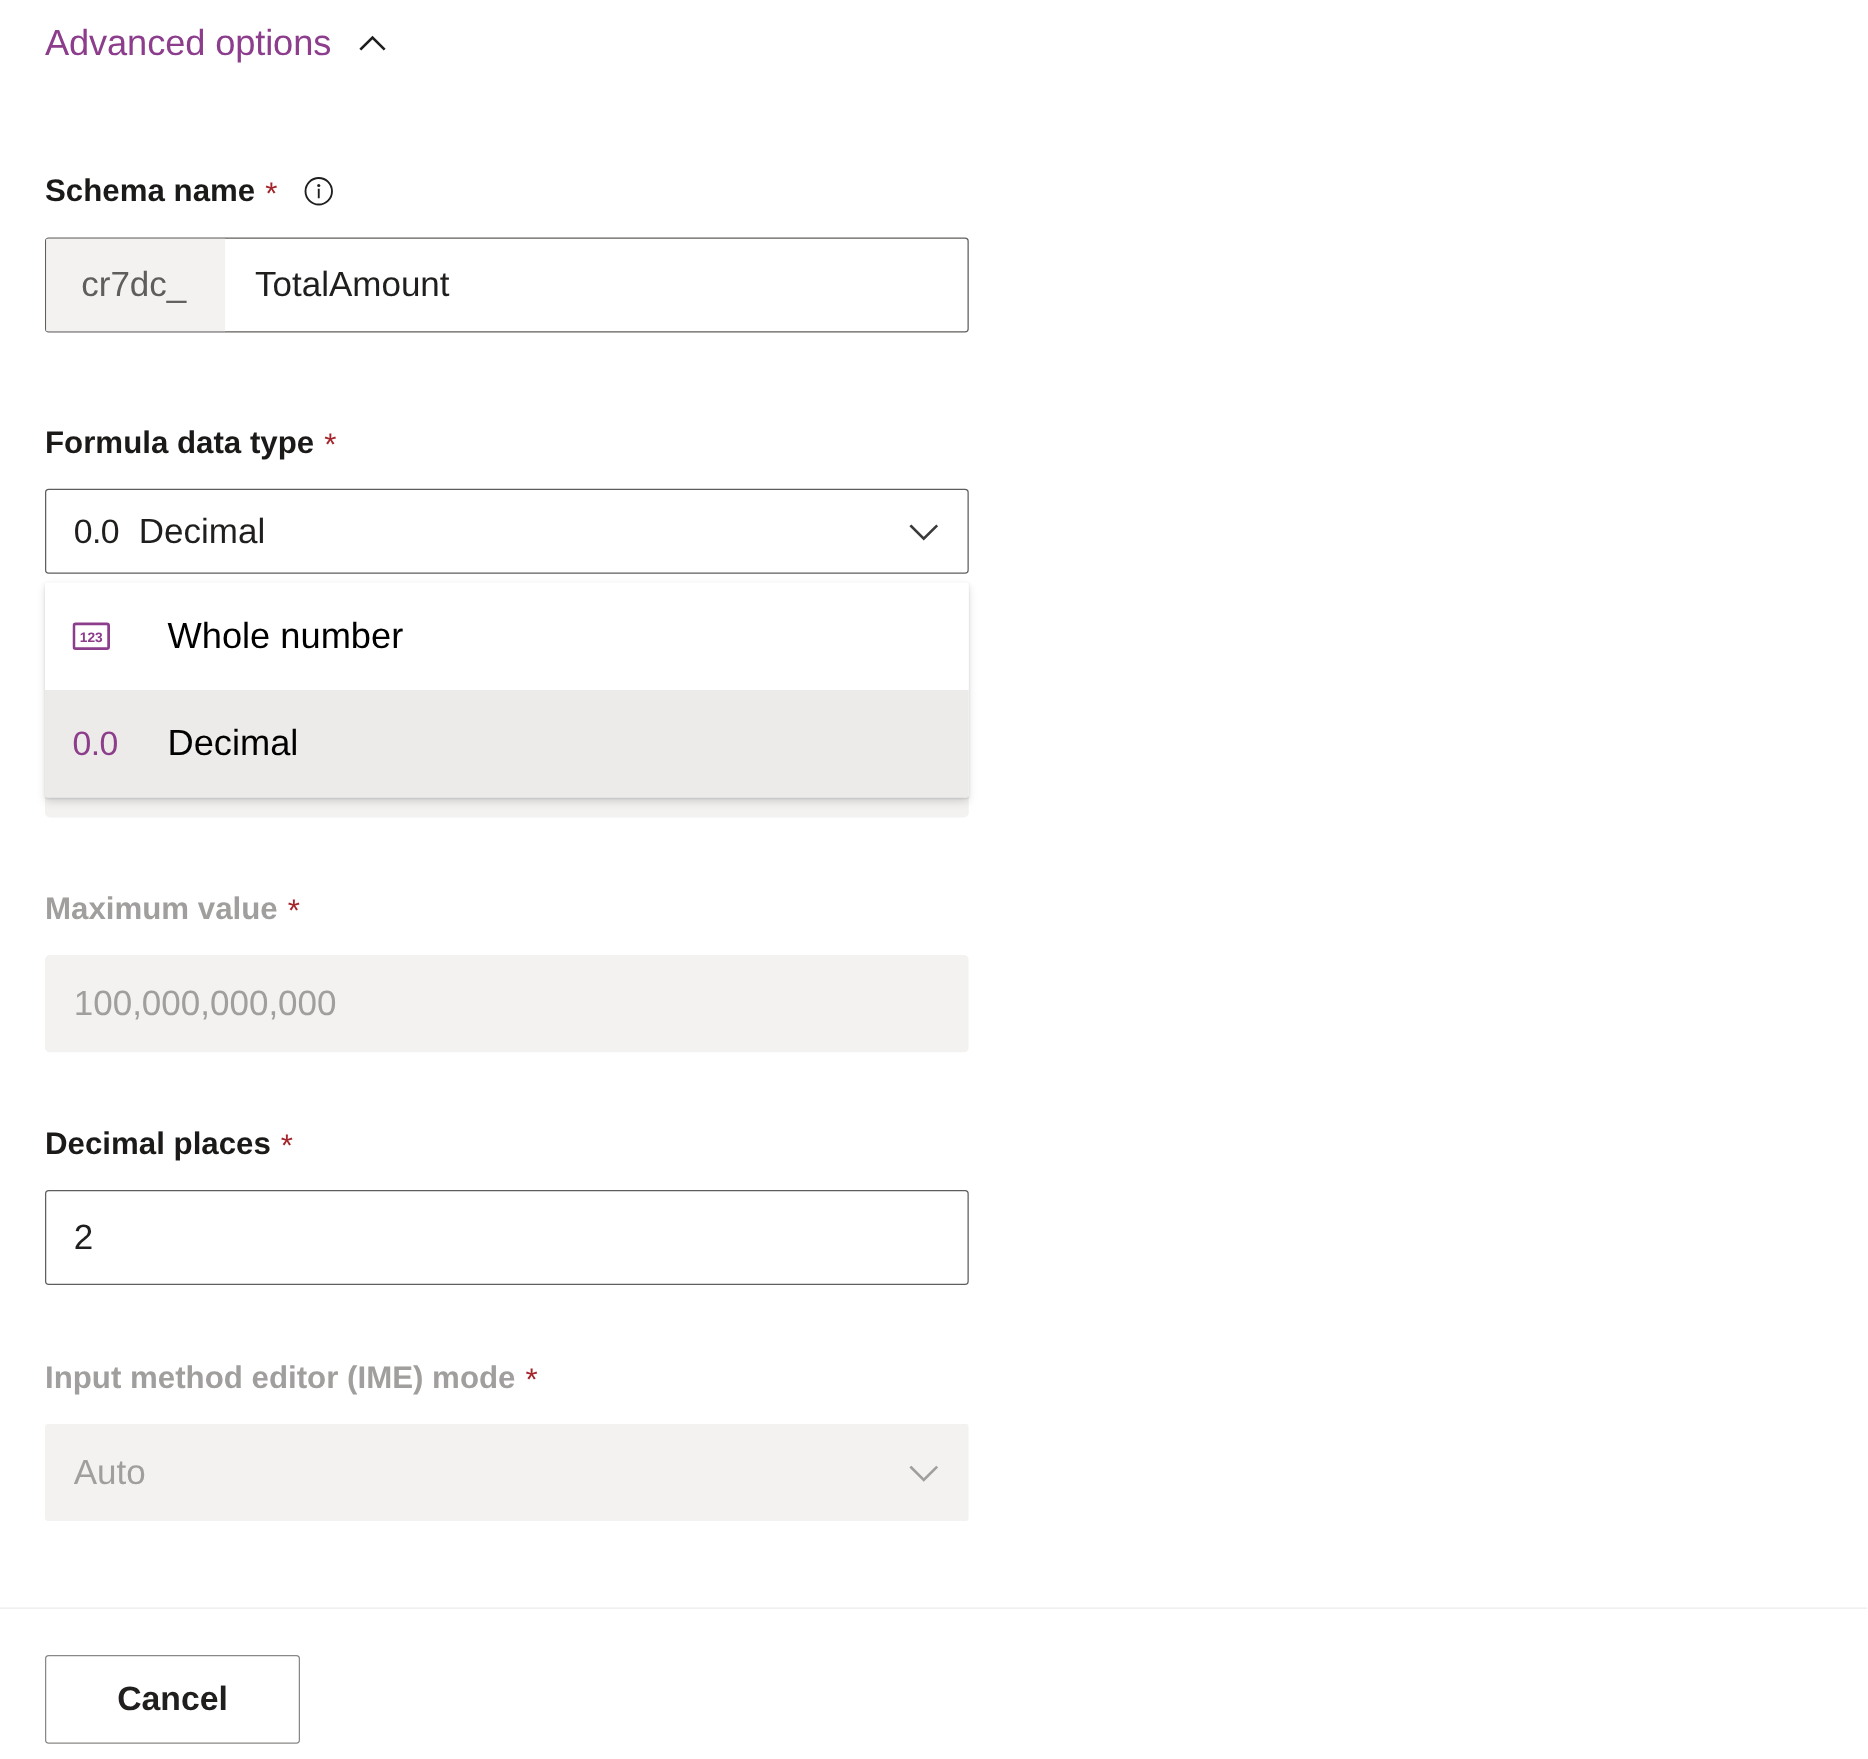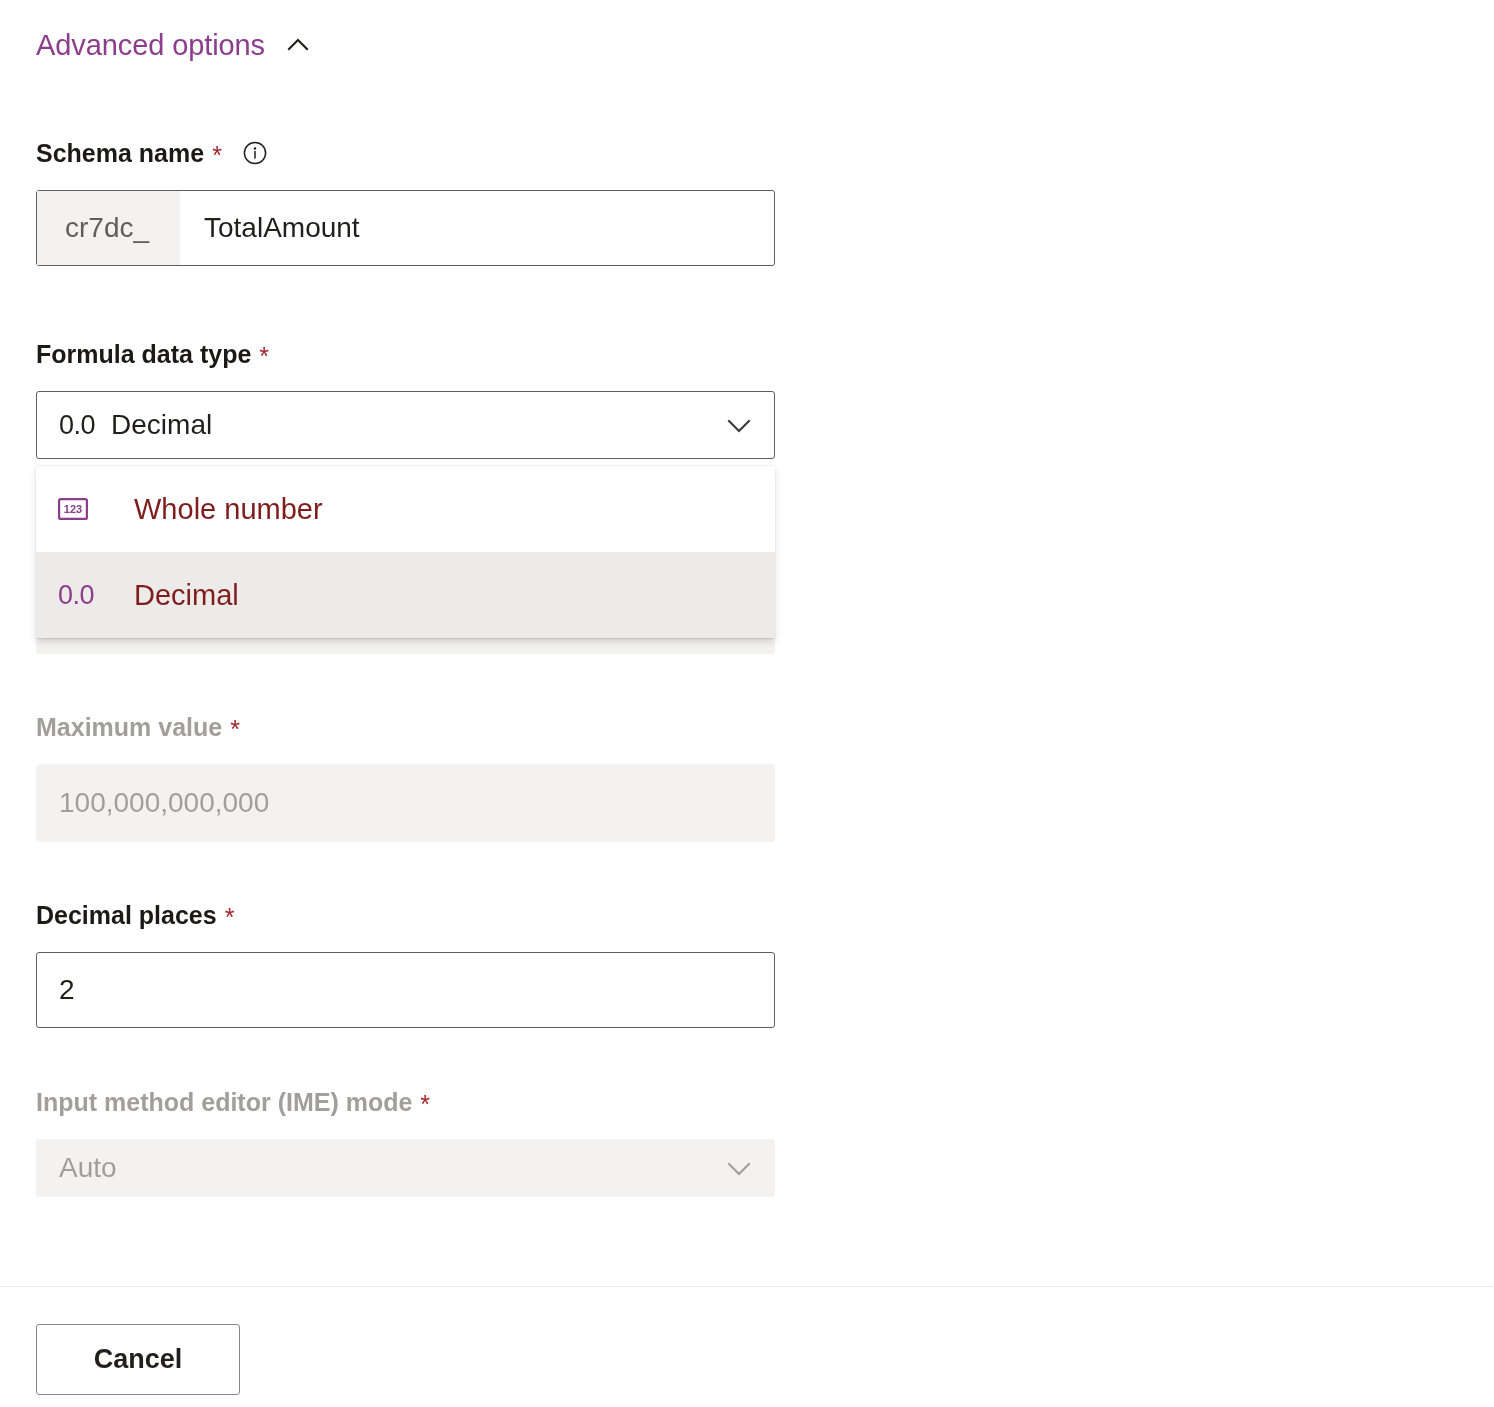--- a/index.html
+++ b/index.html
@@ -23,21 +23,20 @@
 
   
   .adv-header {
     position: absolute;
     left: 36px;
     top: 20px;
     display: flex;
     align-items: center;
     gap: 18px;
     cursor: pointer;
-    margin-top: 10px;
   }
   .adv-header .adv-label {
     font-size: 29px;
     color: #8c3d8c;
     letter-spacing: -0.1px;
     line-height: 1;
   }
   .adv-header .chevron-up {
     display: inline-block;
     width: 30px;
@@ -183,21 +182,21 @@
     justify-content: flex-start;
     margin-right: 12px;
   }
   .dd-option .dd-num {
     font-size: 27px;
     color: #8c3d8c;
     letter-spacing: -0.5px;
   }
   .dd-option .dd-text {
     font-size: 29px;
-    color: #7f1d1d;
+    color: #000000;
   }
 
   
   .hidden-field {
     position: absolute;
     left: 36px;
     top: 570px;
     width: 739px;
     height: 84px;
     background: #f3f2f1;
@@ -332,21 +331,21 @@
     <div class="inputbox plain" style="margin-top:24px;">
       <span class="value">2</span>
     </div>
   </div>
 
   <div class="field" style="top:1090px;">
     <div class="flabel disabled">
       <span>Input method editor (IME) mode</span>
       <span class="req">*</span>
     </div>
-    <div class="combobox disabled" style="margin-top:24px;height:58px;z-index:1;">
+    <div class="combobox disabled" style="margin-top:24px;height:78px;z-index:1;">
       <span class="cb-text">Auto</span>
       <span class="cb-chevron">
         <svg width="34" height="34" viewBox="0 0 34 34" aria-hidden="true">
           <path d="M7 13 L17 23 L27 13" fill="none" stroke="#a19f9d" stroke-width="2.1" stroke-linecap="square"></path>
         </svg>
       </span>
     </div>
   </div>
 
   <div class="divider"></div>

